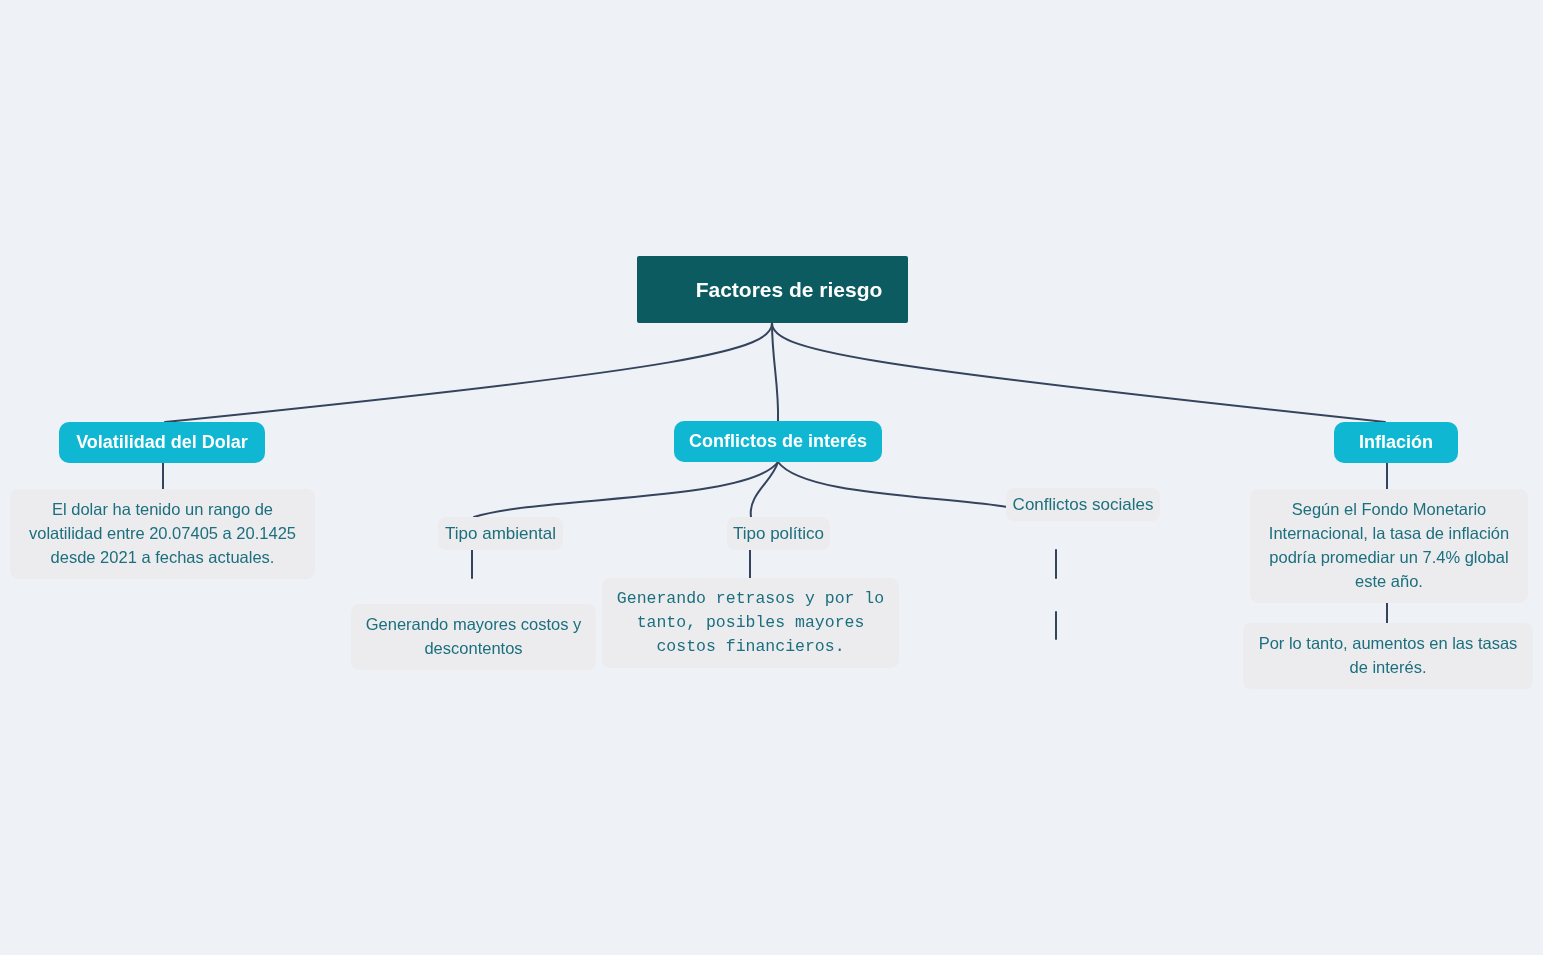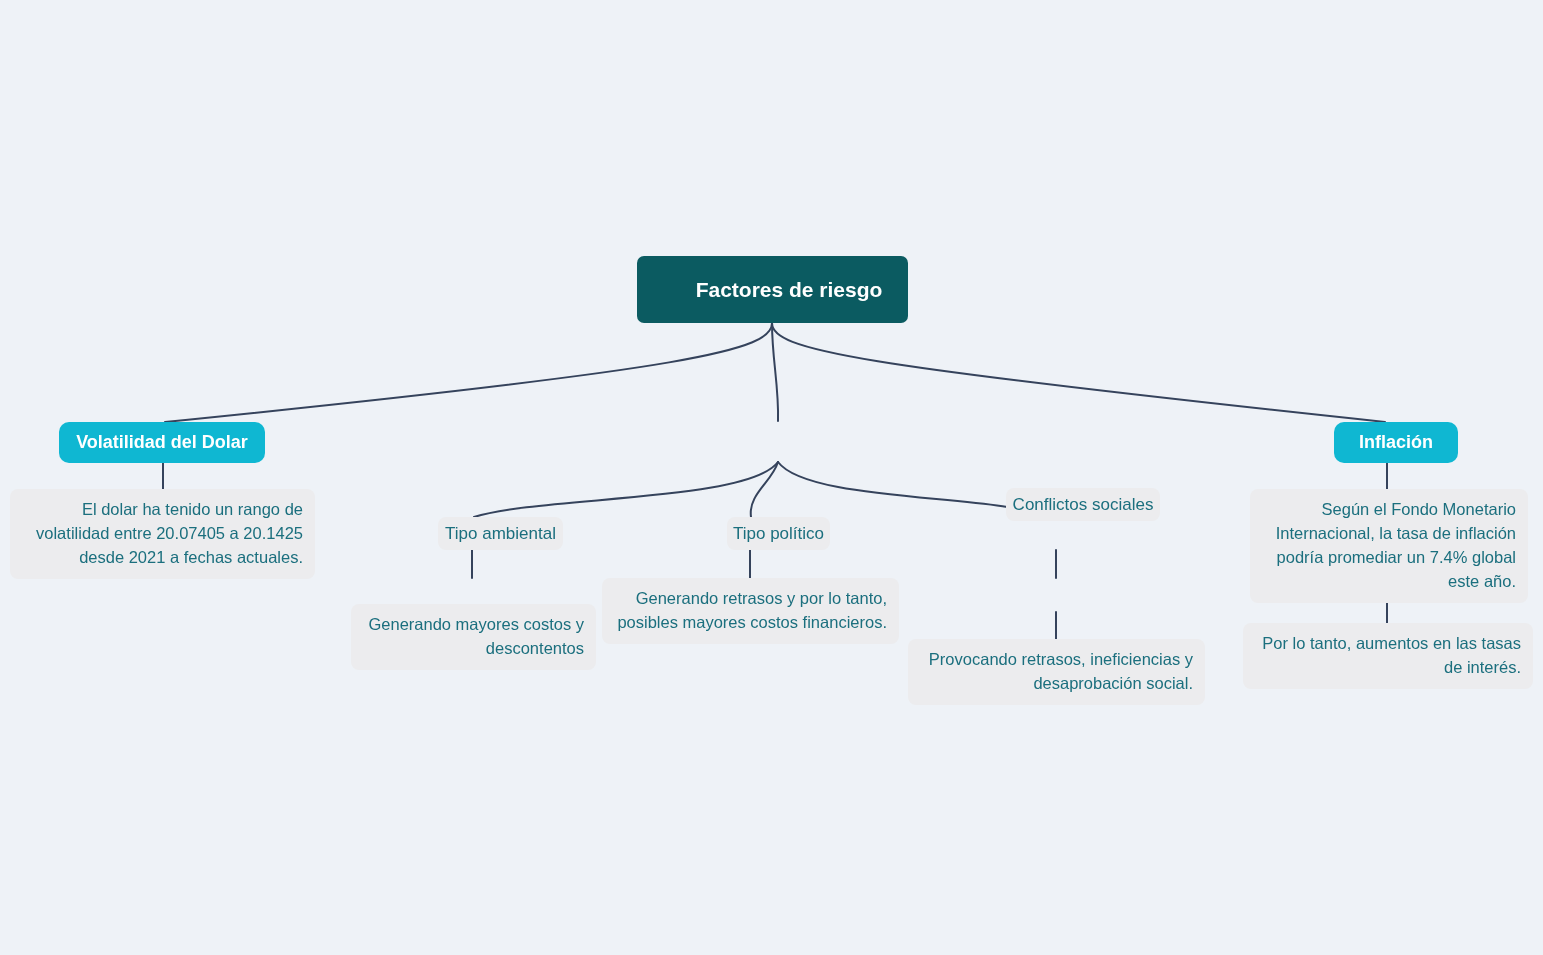--- a/index.html
+++ b/index.html
@@ -42,21 +42,21 @@
     align-items:center;
     justify-content:center;
     text-align:center;
     cursor:pointer;
   }
   .node-root{
     background:var(--root-bg);
     color:var(--node-text);
     font-weight:bold;
     font-size:21px;
-    border-radius:7px;
+    border-radius:2px;
     padding-left:33px;
   }
   .node-branch{
     background:var(--branch-bg);
     color:var(--node-text);
     font-weight:bold;
     font-size:18px;
     border-radius:10px;
   }
   .pill{
@@ -73,21 +73,21 @@
     margin-left:28px;
   }
   .note{
     position:absolute;
     background:var(--note-bg);
     color:var(--note-text);
     font-size:16.5px;
     line-height:1.45;
     border-radius:8px;
     padding:9px 12px;
-    text-align:right;
+    text-align:center;
     cursor:pointer;
   }
 </style>
 </head>
 <body>
 
 <div class="canvas">
 
   <svg class="edges" viewBox="0 0 1543 955" xmlns="http://www.w3.org/2000/svg">
     <path d="M 772 323 C 772 350 700 368 165 422"></path>
@@ -102,35 +102,35 @@
     <path d="M 1056 550 L 1056 578"></path>
     <path d="M 1056 612 L 1056 639"></path>
     <path d="M 1387 462 L 1387 489"></path>
     <path d="M 1387 596 L 1387 623"></path>
   </svg>
 
   <div class="node node-root" style="left:637px;top:256px;width:271px;height:67px;">Factores de riesgo</div>
 
   <div class="node node-branch" style="left:59px;top:422px;width:206px;height:41px;">Volatilidad del Dolar</div>
 
+  <div class="node node-branch" style="left:674px;top:421px;width:208px;height:41px;">Conflictos de interés</div>
 
   <div class="node node-branch" style="left:1334px;top:422px;width:124px;height:41px;">Inflación</div>
 
   <div class="note" style="left:10px;top:489px;width:305px;min-height:84px;">El dolar ha tenido un rango de volatilidad entre 20.07405 a 20.1425 desde 2021 a fechas actuales.</div>
 
   <div class="pill" style="left:410px;top:517px;width:125px;height:33px;">Tipo ambiental</div>
 
   <div class="pill" style="left:699px;top:517px;width:103px;height:33px;">Tipo político</div>
 
   <div class="pill" style="left:978px;top:488px;width:154px;height:33px;">Conflictos sociales</div>
 
   <div class="note" style="left:351px;top:604px;width:245px;min-height:57px;">Generando mayores costos y descontentos</div>
 
-  <div class="note" style="left:602px;top:578px;width:297px;min-height:57px;">Generando retrasos y por lo tanto, posibles mayores costos financieros.</div>
+  <div class="note" style="left:602px;top:578px;width:297px;min-height:57px;font-family:Liberation Mono, monospace;">Generando retrasos y por lo tanto, posibles mayores costos financieros.</div>
 
 
-  <div class="note" style="left:908px;top:639px;width:297px;min-height:57px;">Provocando retrasos, ineficiencias y desaprobación social.</div>
 
   <div class="note" style="left:1250px;top:489px;width:278px;min-height:104px;">Según el Fondo Monetario Internacional, la tasa de inflación podría promediar un 7.4% global este año.</div>
 
   <div class="note" style="left:1243px;top:623px;width:290px;min-height:58px;">Por lo tanto, aumentos en las tasas de interés.</div>
 
 </div>
 
 </body></html>

